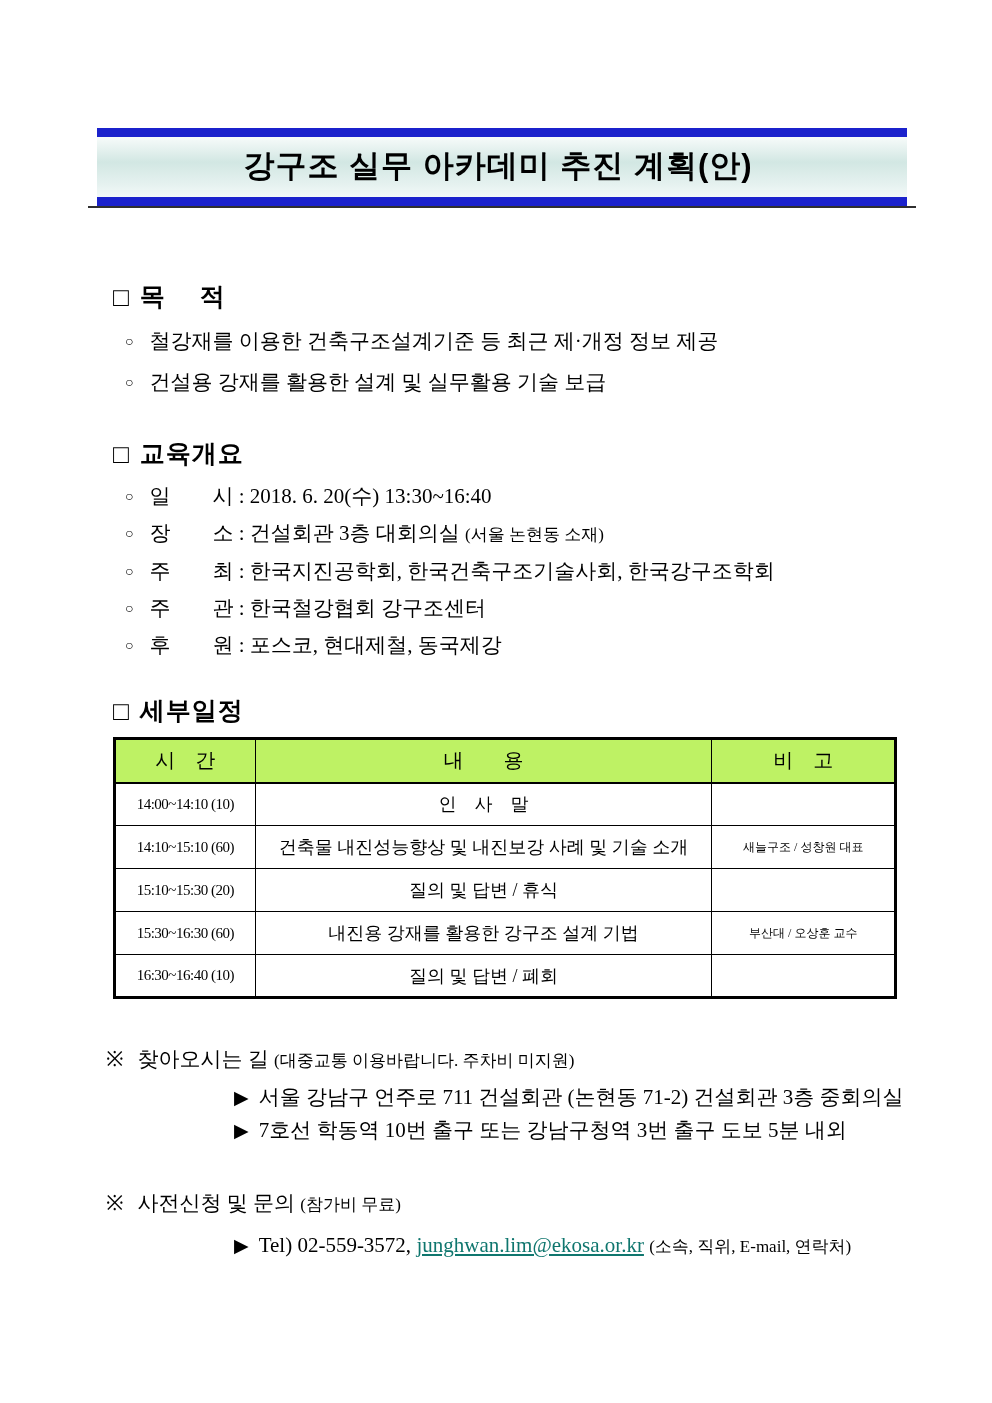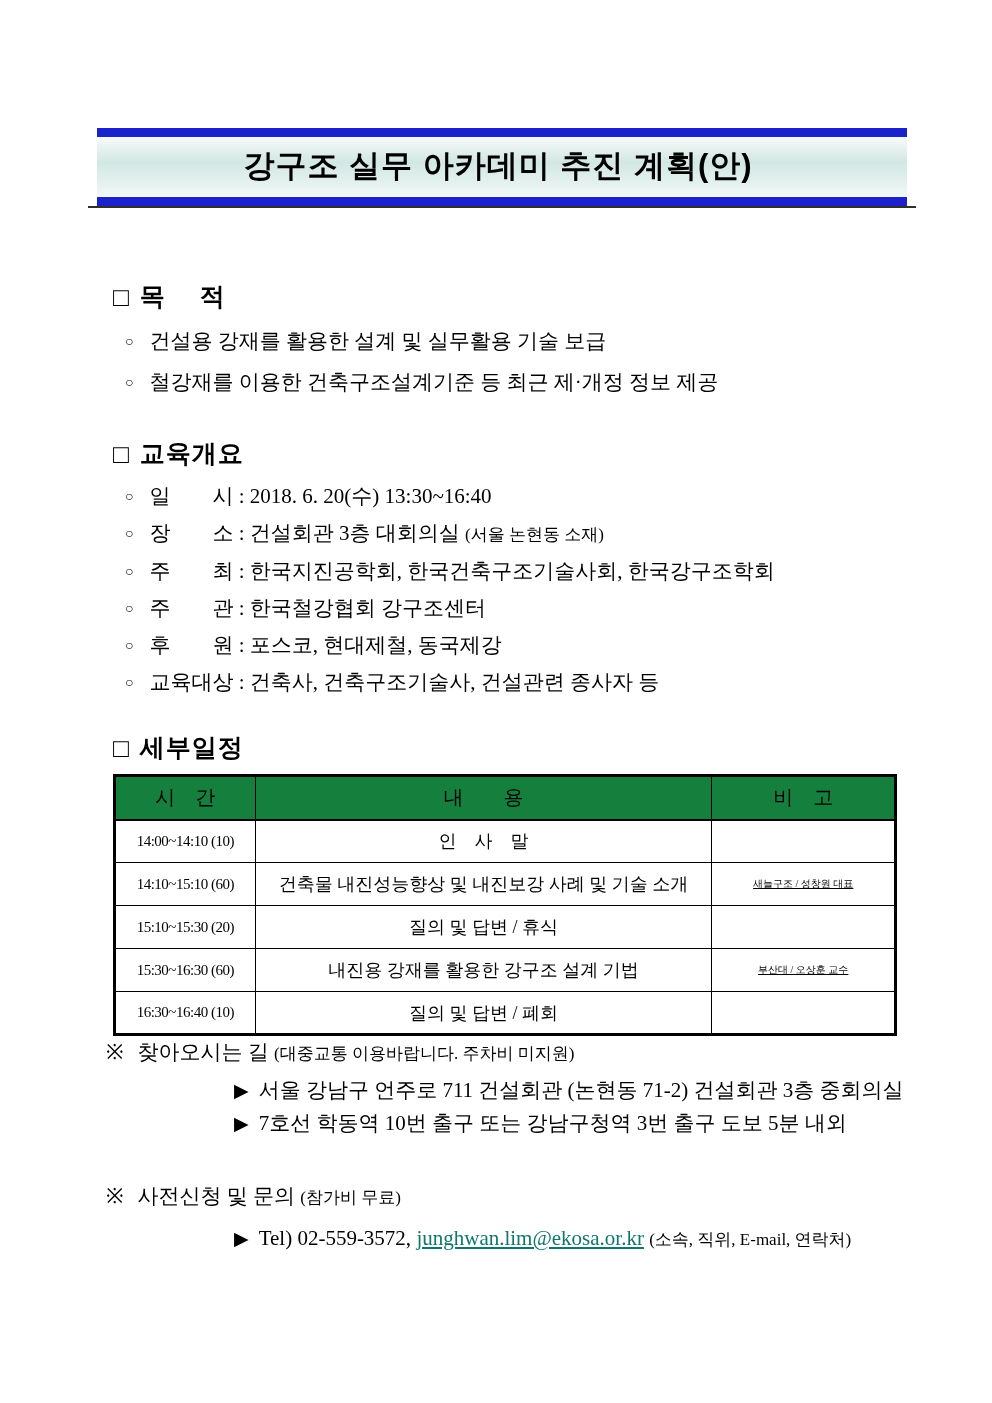--- a/index.html
+++ b/index.html
@@ -75,38 +75,38 @@
   }
   table.schedule th, table.schedule td {
     border: 1px solid #000000;
     text-align: center;
     vertical-align: middle;
     padding: 0 4px;
     overflow: hidden;
   }
   table.schedule { border: 3px solid #000000; }
   table.schedule thead th {
-    background: #15803d;
+    background: #bef264;
     height: 44px;
     font-size: 20px;
     font-weight: 400;
     border-bottom: 2px solid #000000;
     white-space: pre;
   }
   table.schedule tbody td { height: 43px; }
   .col-time    { width: 18%; }
   .col-content { width: 58.5%; }
   .col-remark  { width: 23.5%; }
   td.t-time    { font-size: 15px; letter-spacing: -0.5px; white-space: pre; }
   td.t-content { font-size: 18px; white-space: pre; }
-  td.t-remark  { font-size: 10px; white-space: pre; text-decoration: underline; }
+  td.t-remark  { font-size: 12px; white-space: pre; }
 
   
   .note-block { margin-left: 106px; }
-  .nb-directions { }
+  .nb-directions { margin-top: 44px; }
   .nb-contact    { margin-top: 40px; }
   .note-head { font-size: 21px; line-height: 32px; }
   .ref-mark { margin-right: 14px; }
   .arrow-line {
     margin-left: 128px;
     font-size: 21px;
     line-height: 33px;
   }
   .arrow-line.first { margin-top: 4px; }
   .tri { font-size: 19px; margin-right: 10px; }
@@ -127,24 +127,24 @@
       <div class="banner-title">강구조 실무 아카데미 추진 계획(안)</div>
     </div>
     <div class="banner-underline"></div>
   </div>
 
   <div class="heading h-purpose">
     <span class="sq">□</span><span class="pre">목　 적</span>
   </div>
   <ul class="circle-list">
     <li>
+      <span class="circ">○</span><span class="pre">철강재를 이용한 건축구조설계기준 등 최근 제·개정 정보 제공</span>
+    </li>
+    <li>
       <span class="circ">○</span><span class="pre">건설용 강재를 활용한 설계 및 실무활용 기술 보급</span>
-    </li>
-    <li>
-      <span class="circ">○</span><span class="pre">철강재를 이용한 건축구조설계기준 등 최근 제·개정 정보 제공</span>
     </li>
   </ul>
 
   <div class="heading h-overview">
     <span class="sq">□</span><span>교육개요</span>
   </div>
   <ul class="circle-list ov-list">
     <li>
       <span class="circ">○</span><span class="ov-label">일　　시 :</span> <span class="pre">2018. 6. 20(수) 13:30~16:40</span>
     </li>
@@ -152,23 +152,20 @@
       <span class="circ">○</span><span class="ov-label">장　　소 :</span> <span class="pre">건설회관 3층 대회의실</span> <span class="ov-note">(서울 논현동 소재)</span>
     </li>
     <li>
       <span class="circ">○</span><span class="ov-label">주　　최 :</span> <span class="pre">한국지진공학회, 한국건축구조기술사회, 한국강구조학회</span>
     </li>
     <li>
       <span class="circ">○</span><span class="ov-label">주　　관 :</span> <span class="pre">한국철강협회 강구조센터</span>
     </li>
     <li>
       <span class="circ">○</span><span class="ov-label">후　　원 :</span> <span class="pre">포스코, 현대제철, 동국제강</span>
-    </li>
-    <li>
-      <span class="circ">○</span><span class="ov-label">교육대상 :</span> <span class="pre">건축사, 건축구조기술사, 건설관련 종사자 등</span>
     </li>
   </ul>
 
   <div class="heading h-schedule">
     <span class="sq">□</span><span>세부일정</span>
   </div>
   <table class="schedule">
     <colgroup>
       <col class="col-time">
         <col class="col-content">

